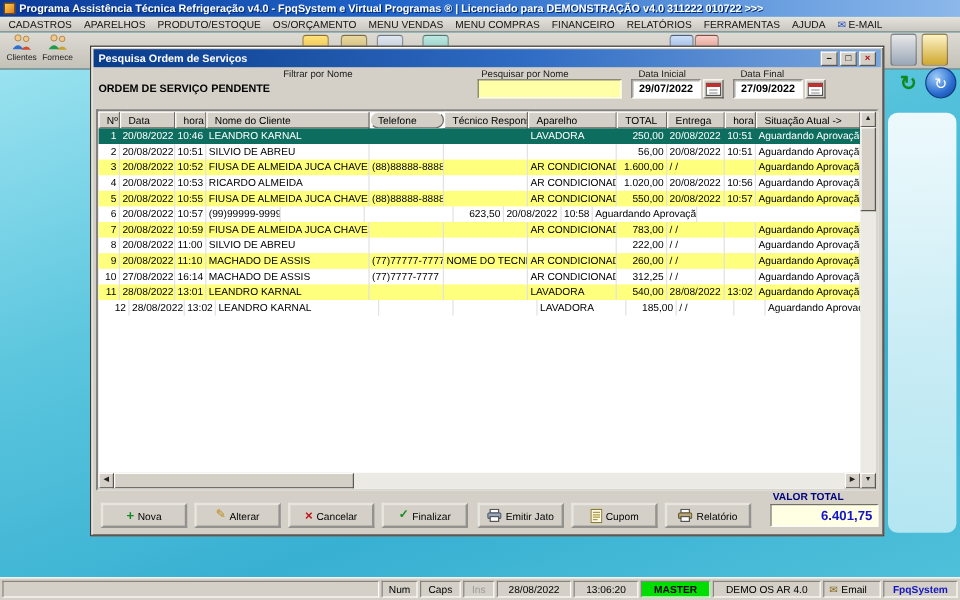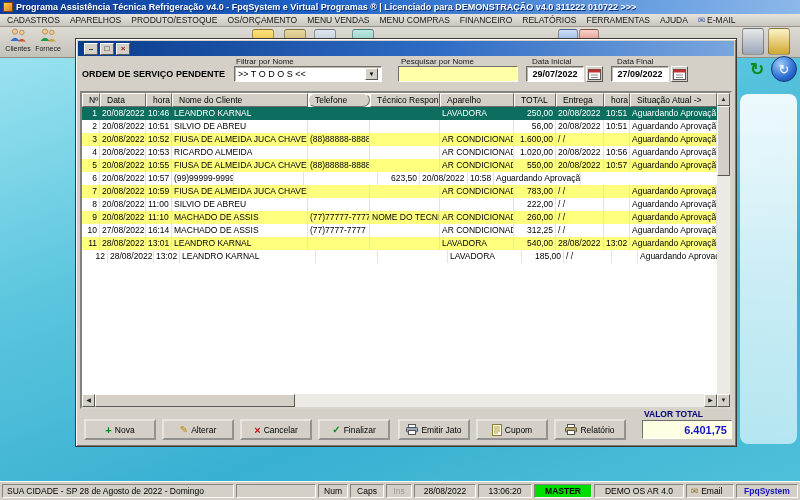--- a/index.html
+++ b/index.html
@@ -164,33 +164,30 @@
   <div class="peek" style="left:768px;top:1px;width:22px;height:27px;background:linear-gradient(180deg,#fdf3c8,#d0a830)"></div>
 </div>
 
 <div class="client"></div>
 <div class="side-panel"></div>
 <button class="btn-refresh"><span>↻</span></button>
 <button class="btn-go"><span>↻</span></button>
 
 <div class="dialog">
   <div class="dlg-titlebar">
+    <span class="dlg-title">Pesquisa Ordem de Serviços</span>
     <button class="dlg-btn">–</button>
     <button class="dlg-btn">□</button>
     <button class="dlg-btn close">×</button>
   </div>
 
   <span class="fvalue-bold" style="left:6px;top:30px">ORDEM DE SERVIÇO</span>
   <span class="fvalue-bold" style="left:100px;top:30px">PENDENTE</span>
 
   <span class="flabel" style="left:160px;top:18px">Filtrar por Nome</span>
-  <div class="sunkbox combo" style="left:158px;top:27px;width:148px;height:16px">
-    <span>&gt;&gt; T O D O S &lt;&lt;</span>
-    <span class="arrow">▼</span>
-  </div>
 
   <span class="flabel" style="left:325px;top:18px">Pesquisar por Nome</span>
   <input class="yellow-input" style="position: absolute; left: 322px; top: 27px; width: 120px; height: 16px;" value="">
 
   <span class="flabel" style="left:456px;top:18px">Data Inicial</span>
   <div class="sunkbox datebox" style="left:450px;top:27px;width:58px;height:16px">29/07/2022</div>
   <button class="calbtn" style="left:510px;top:27px">
     <svg width="13" height="12" viewBox="0 0 13 12">
         <rect x="0.5" y="1.5" width="12" height="10" fill="#fff" stroke="#555"></rect>
         <rect x="0.5" y="1.5" width="12" height="3" fill="#c23030"></rect>
@@ -436,21 +433,20 @@
         <rect x="2.5" y="6.5" width="7" height="4" fill="#fff" stroke="#555"></rect>
       </svg>
     <span>Relatório</span>
   </button>
 
   <span class="total-label">VALOR TOTAL</span>
   <div class="total-box">6.401,75</div>
 </div>
 
 <div class="statusbar">
-  <div class="seg" style="width:232px">SUA CIDADE - SP 28 de Agosto de 2022 - Domingo</div>
   <div class="seg spacer"></div>
   <div class="seg center" style="width:30px">Num</div>
   <div class="seg center" style="width:34px">Caps</div>
   <div class="seg center ins" style="width:26px">Ins</div>
   <div class="seg center" style="width:62px">28/08/2022</div>
   <div class="seg center" style="width:54px">13:06:20</div>
   <div class="seg center master" style="width:58px">MASTER</div>
   <div class="seg center" style="width:90px">DEMO OS AR 4.0</div>
   <div class="seg" style="width:48px">
     <span class="env">✉</span>

